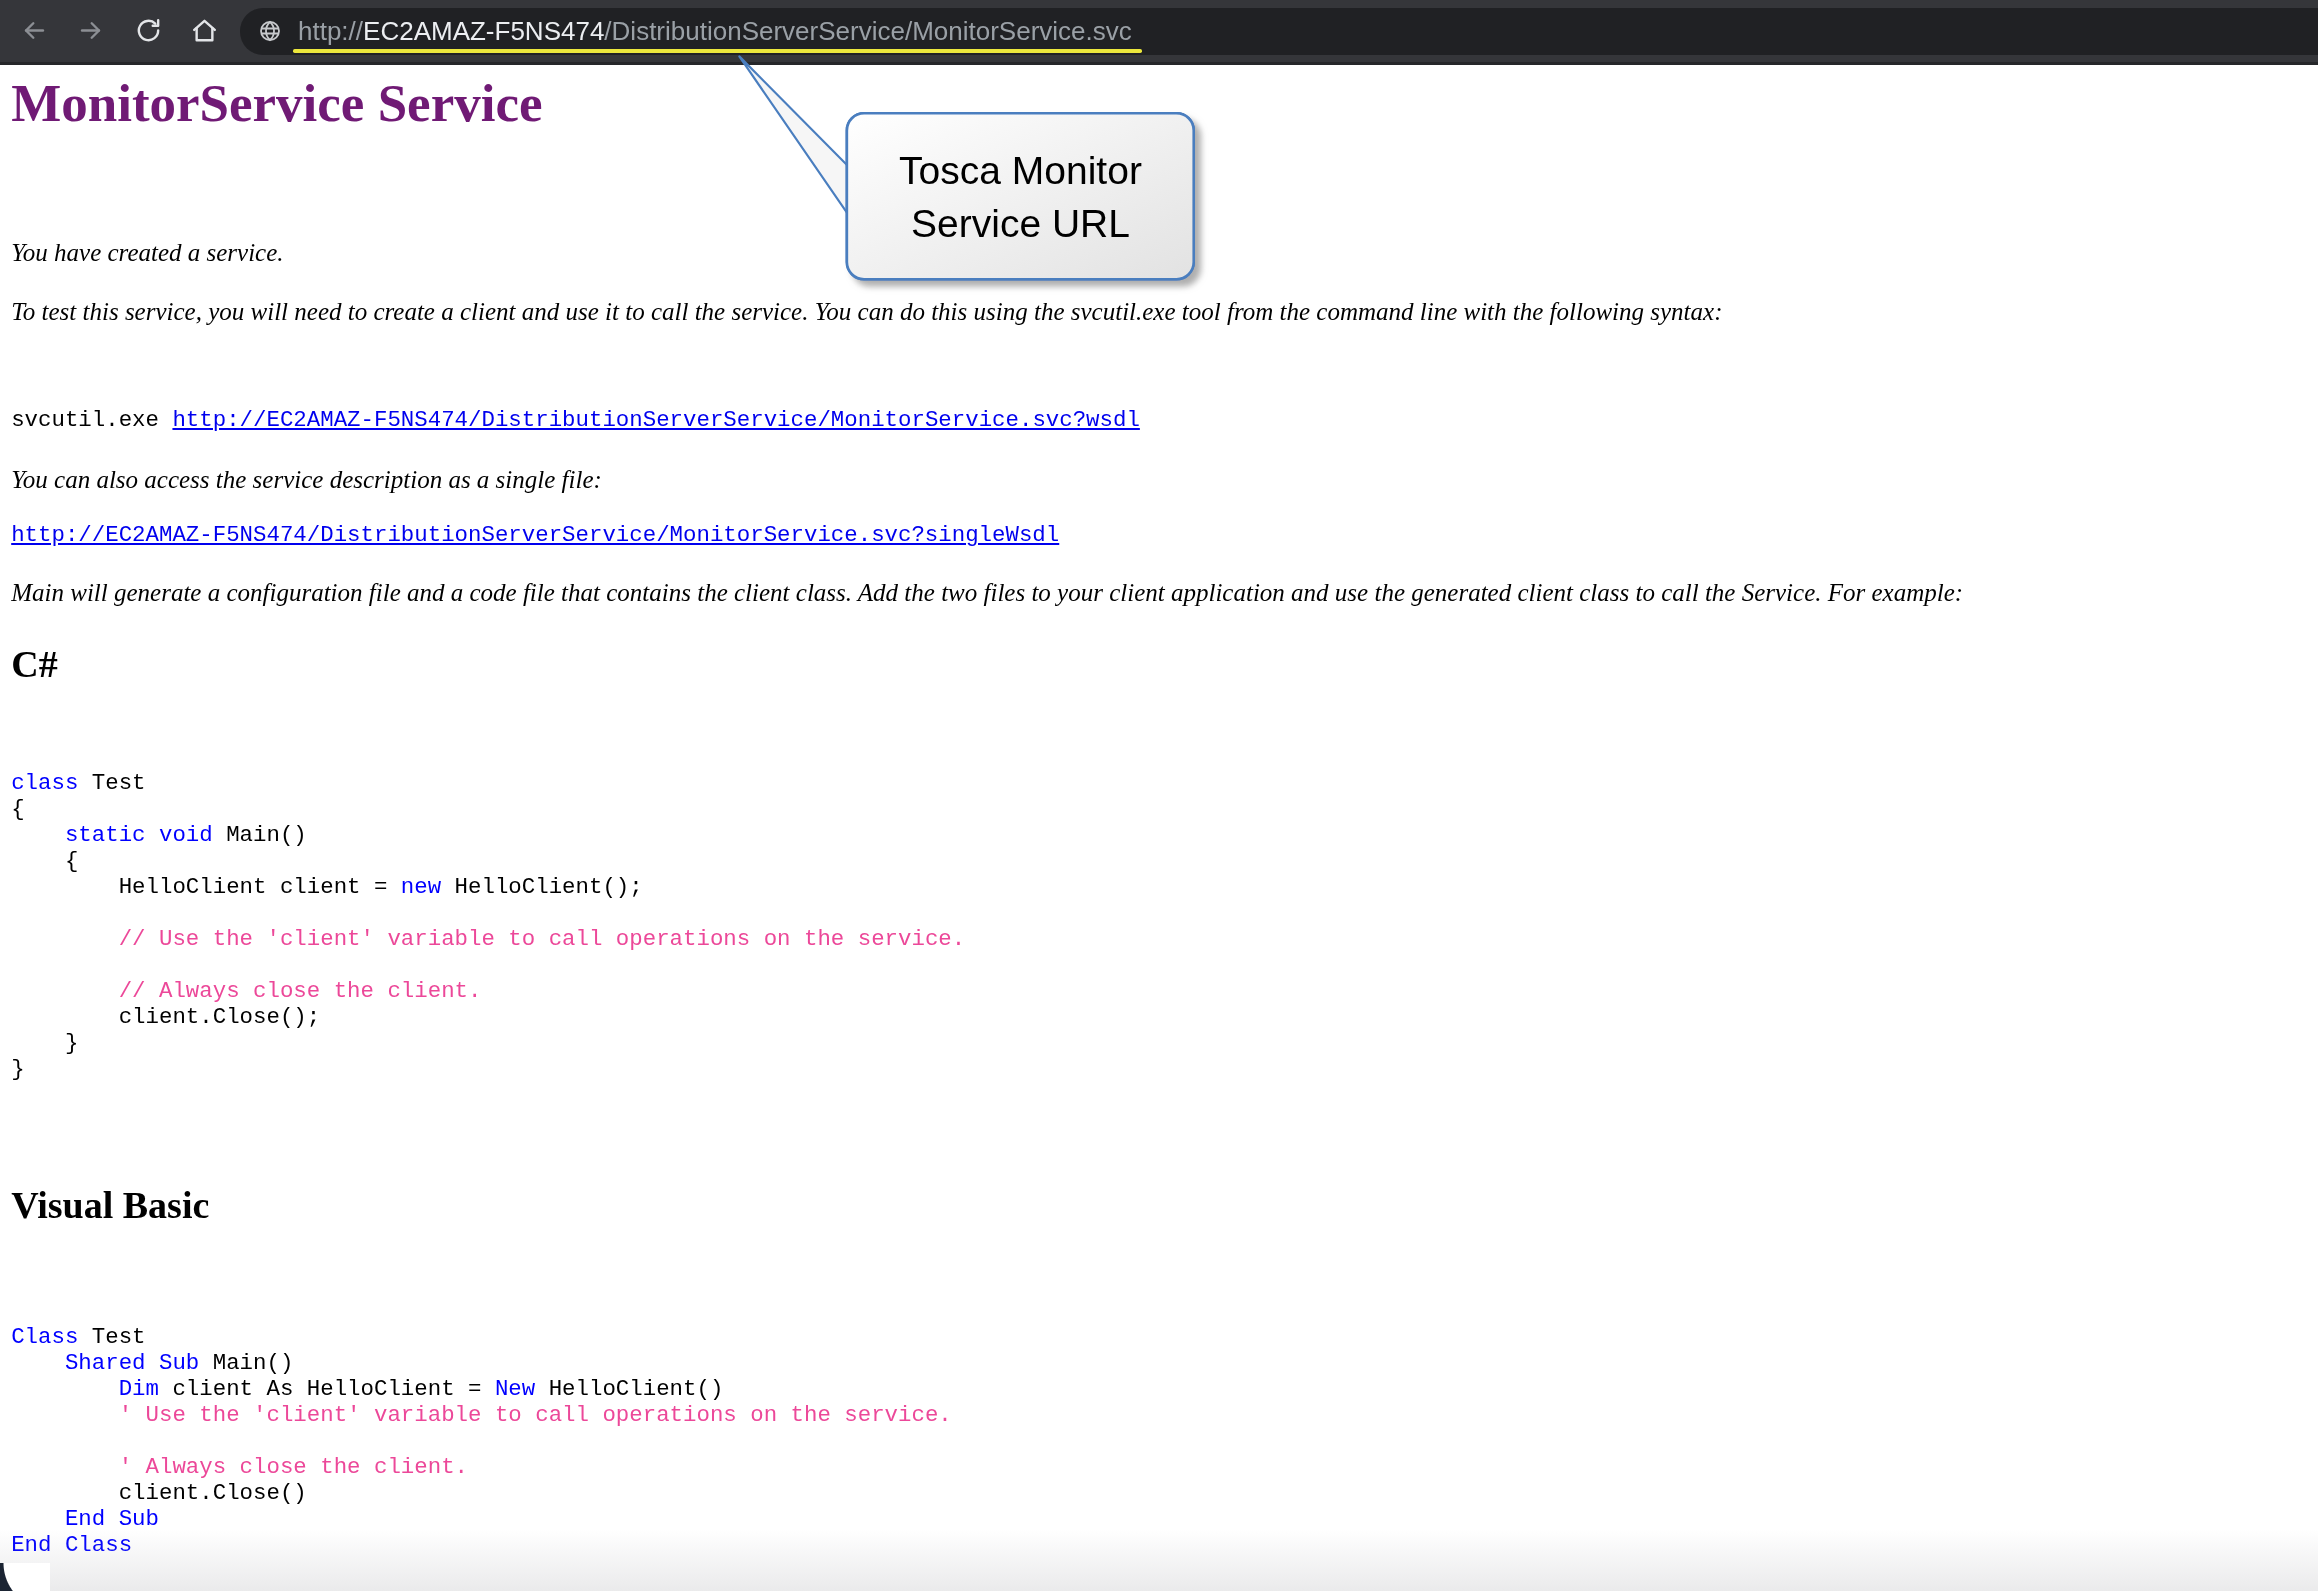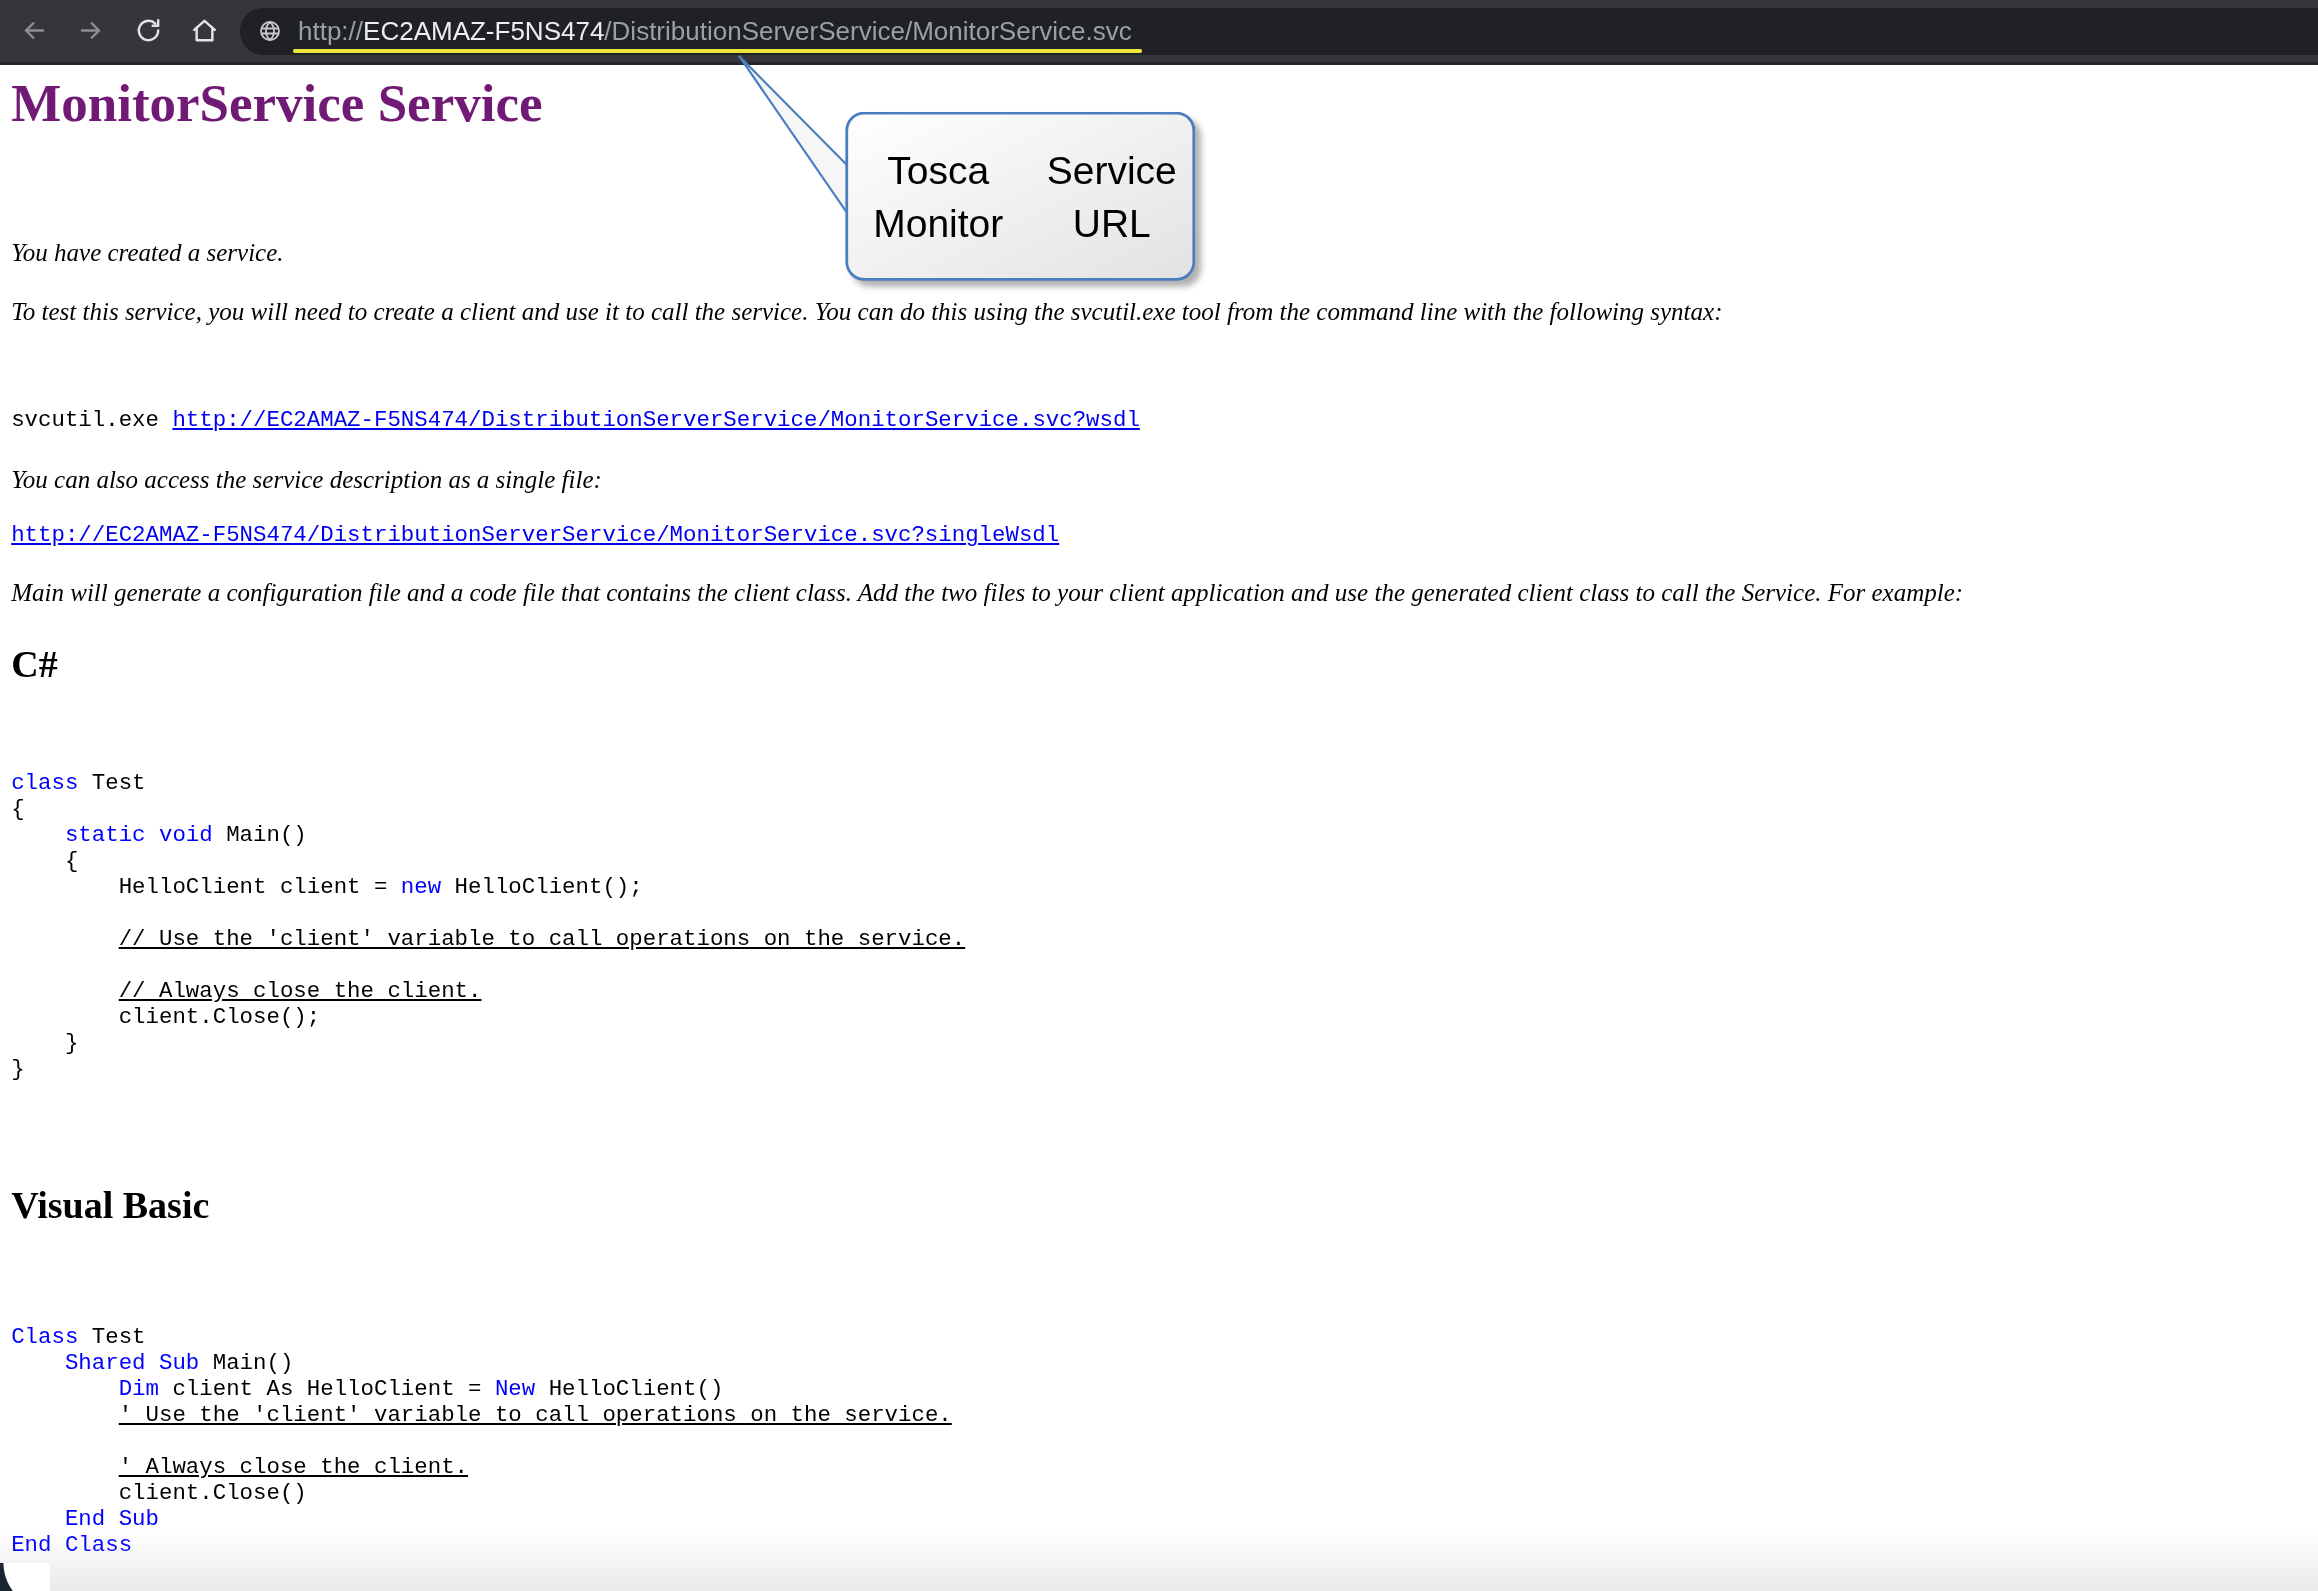--- a/index.html
+++ b/index.html
@@ -16,36 +16,36 @@
   .globe{position:absolute;left:258px;top:19px;width:24px;height:24px;}
   .url-text{position:absolute;left:298px;top:7.8px;height:47px;line-height:47px;
             font-family:"Liberation Sans",sans-serif;font-size:26px;white-space:pre;color:#9aa0a6;}
   .url-host{color:#eceef1;}
   .url-dim{color:#9aa0a6;}
   .url-highlight{position:absolute;left:293px;top:49px;width:849px;height:4.3px;background:#ece73c;border-radius:1.7px;}
 
   
   .callout-svg{position:absolute;left:715px;top:34px;width:534px;height:284px;pointer-events:none;}
   .callout-text{position:absolute;left:847px;top:114px;width:347px;height:166px;
-                display:flex;flex-direction:row;align-items:center;justify-content:center;
+                display:flex;flex-direction:column;align-items:center;justify-content:center;
                 font-family:"Liberation Sans",sans-serif;font-size:39px;line-height:53px;
                 color:#000;text-align:center;}
 
   
   .abs{position:absolute;left:11.2px;white-space:nowrap;}
   .h1{font-size:53px;line-height:50px;font-weight:bold;color:#701a75;}
   .h2{font-size:38px;line-height:45px;font-weight:bold;color:#000;}
   .para{font-size:25px;line-height:29px;color:#000;font-style:italic;}
   .mono{font-family:"Liberation Mono","DejaVu Sans Mono",monospace;font-size:22.4px;line-height:27.6px;
         white-space:pre;color:#000;}
   a.svc-link{color:#0000ee;text-decoration:underline;cursor:pointer;}
   .codeblock{font-family:"Liberation Mono","DejaVu Sans Mono",monospace;font-size:22.4px;
              line-height:26px;white-space:pre;color:#000;}
   .tok-k{color:#0000ff;}
-  .tok-c{color:#000000;text-decoration:underline;}
+  .tok-c{color:#ec4899;}
   .tok-t{color:#000000;}
 
   
   .bottom-fade{position:absolute;left:0;right:0;bottom:0;height:62px;
                background:linear-gradient(to bottom,rgba(160,160,165,0) 0%,rgba(160,160,165,0.22) 100%);}
   .corner-dark{position:absolute;left:0;bottom:0;width:50px;height:27.6px;
                background:radial-gradient(circle 48px at 100% 0%, #ffffff 0 46px, #1b2433 47px);}
 </style>
 </head>
 <body>

